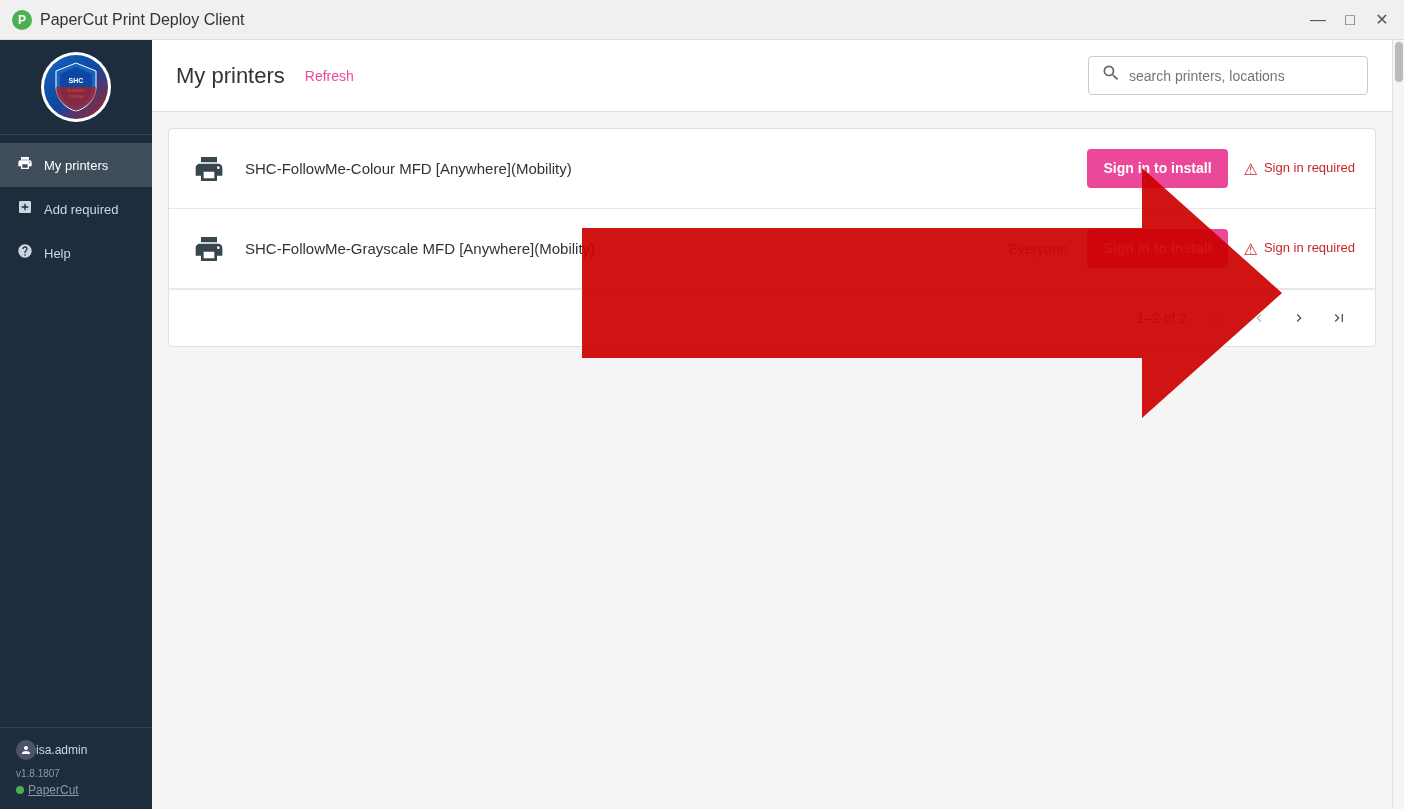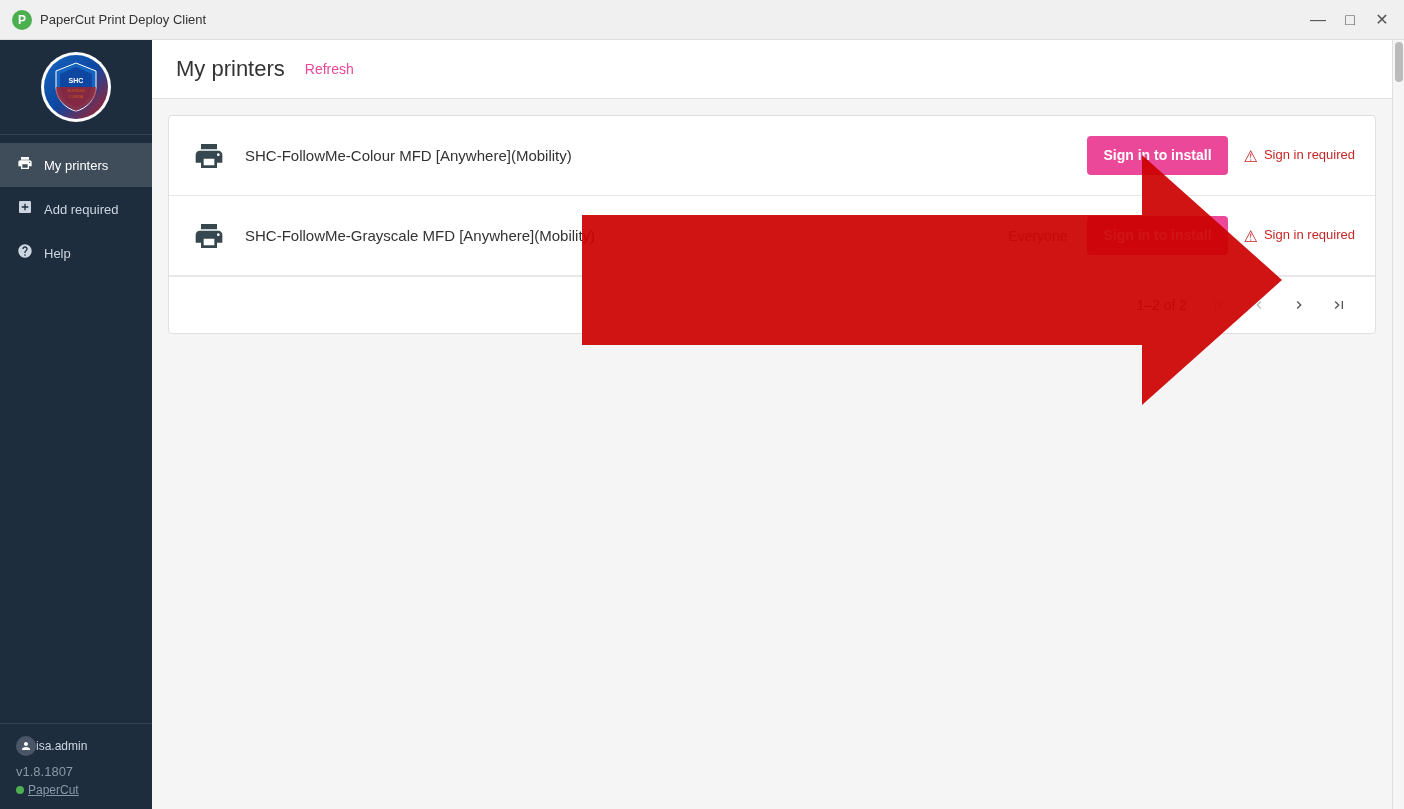--- a/index.html
+++ b/index.html
@@ -35,21 +35,21 @@
       background: #4caf50;
       border-radius: 50%;
       display: flex;
       align-items: center;
       justify-content: center;
       color: white;
       font-size: 12px;
       font-weight: bold;
     }
     .title-bar-title {
-      font-size: 13px;
+      font-size: 16px;
       color: #333;
     }
     .title-bar-controls {
       display: flex;
       gap: 12px;
       align-items: center;
     }
     .title-btn {
       width: 20px;
       height: 20px;
@@ -143,21 +143,21 @@
       background: #4a5568;
       border-radius: 50%;
       display: flex;
       align-items: center;
       justify-content: center;
       font-size: 11px;
       color: white;
     }
     .version-text {
       color: #8899a6;
-      font-size: 13px;
+      font-size: 10px;
     }
     .papercut-brand {
       color: #8899a6;
       font-size: 12px;
       margin-top: 4px;
       display: flex;
       align-items: center;
       gap: 4px;
       text-decoration: underline;
     }
@@ -417,20 +417,28 @@
       </div>
     </div>
   </div>
 
   <div class="main-content">
 
     <div class="main-header">
       <div class="header-left">
         <span class="page-title">My printers</span>
         <a class="refresh-link">Refresh</a>
+      </div>
+      <div class="search-bar">
+        <span class="search-icon">
+          <svg width="20" height="20" viewBox="0 0 24 24" fill="#666">
+              <path d="M15.5 14h-.79l-.28-.27A6.471 6.471 0 0 0 16 9.5 6.5 6.5 0 1 0 9.5 16c1.61 0 3.09-.59 4.23-1.57l.27.28v.79l5 4.99L20.49 19l-4.99-5zm-6 0C7.01 14 5 11.99 5 9.5S7.01 5 9.5 5 14 7.01 14 9.5 11.99 14 9.5 14z"></path>
+            </svg>
+        </span>
+        <input class="search-input" type="text" placeholder="search printers, locations" style="">
       </div>
     </div>
 
     <div class="printer-list">
       <div style="position: relative;">
         <div class="printer-list-inner">
 
           <div class="printer-row">
             <div class="printer-icon">
               <svg width="32" height="32" viewBox="0 0 24 24" fill="#37474f">

